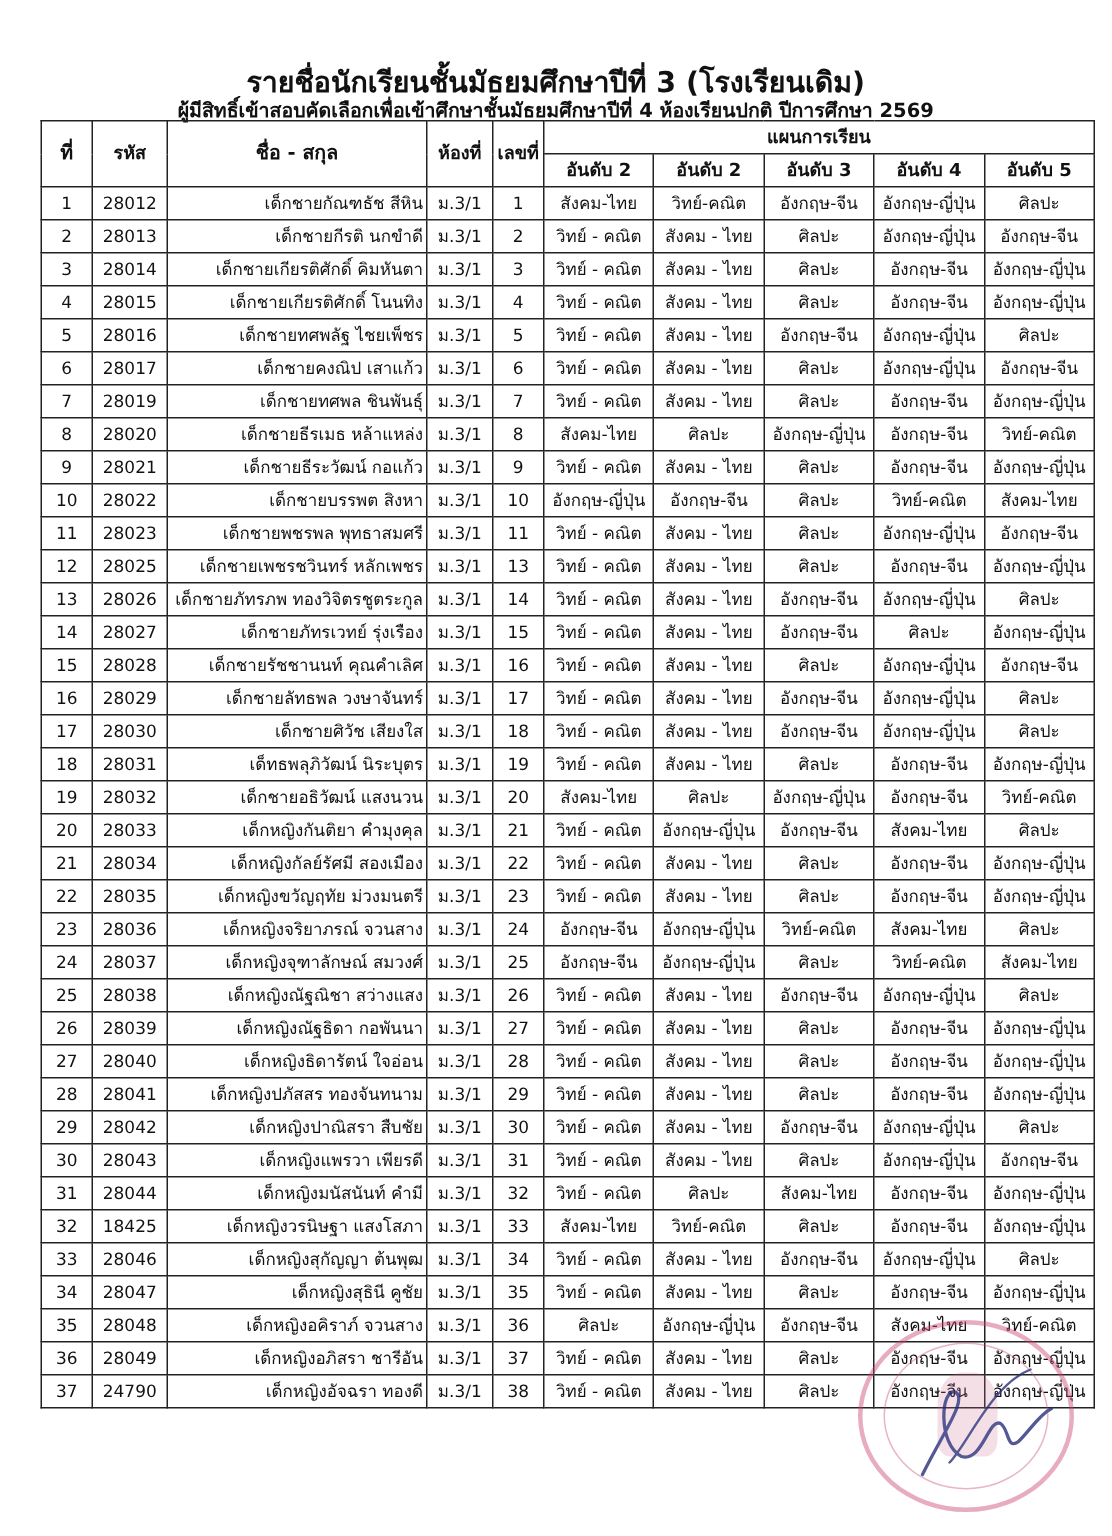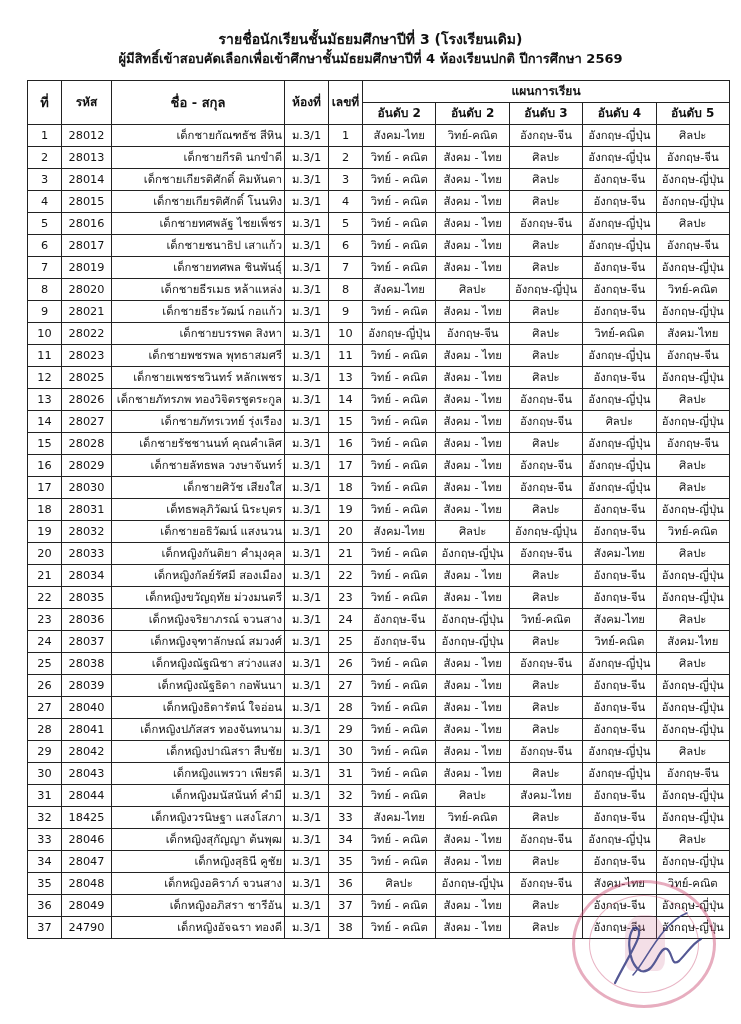--- a/index.html
+++ b/index.html
@@ -1,21 +1,21 @@
 <!DOCTYPE html>
 <html><head>
   <meta charset="utf-8">
   <style>
     html, body { margin: 0; padding: 0; }
     body {
       width: 741px; height: 1024px; background: #ffffff; position: relative; overflow: hidden;
       font-family: "DejaVu Sans", sans-serif; color: #111;
     }
     .titles { position: absolute; left: 0; top: 30px; width: 741px; text-align: center; }
-    .title1 { font-size: 14px; font-weight: bold; line-height: 18px; }
+    .title1 { font-size: 19px; font-weight: bold; line-height: 18px; margin-top: 16px; }
     .title2 { font-size: 13px; font-weight: bold; line-height: 18px; margin-top: 2px; }
     table.roster {
       position: absolute; left: 27px; top: 80px; width: 702px;
       border-collapse: collapse; table-layout: fixed; font-size: 11.3px;
     }
     table.roster th, table.roster td {
       border: 1px solid #222; padding: 0 2px; height: 21px; line-height: 19px;
       white-space: nowrap; overflow: hidden; text-align: center;
     }
     table.roster th { font-weight: bold; font-size: 12px; }
@@ -134,21 +134,21 @@
         <td>5</td>
         <td>วิทย์ - คณิต</td>
         <td>สังคม - ไทย</td>
         <td>อังกฤษ-จีน</td>
         <td>อังกฤษ-ญี่ปุ่น</td>
         <td>ศิลปะ</td>
       </tr>
       <tr>
         <td>6</td>
         <td>28017</td>
-        <td class="name">เด็กชายชนาธิป เสาแก้ว</td>
+        <td class="name">เด็กชายคงณิป เสาแก้ว</td>
         <td>ม.3/1</td>
         <td>6</td>
         <td>วิทย์ - คณิต</td>
         <td>สังคม - ไทย</td>
         <td>ศิลปะ</td>
         <td>อังกฤษ-ญี่ปุ่น</td>
         <td>อังกฤษ-จีน</td>
       </tr>
       <tr>
         <td>7</td>

